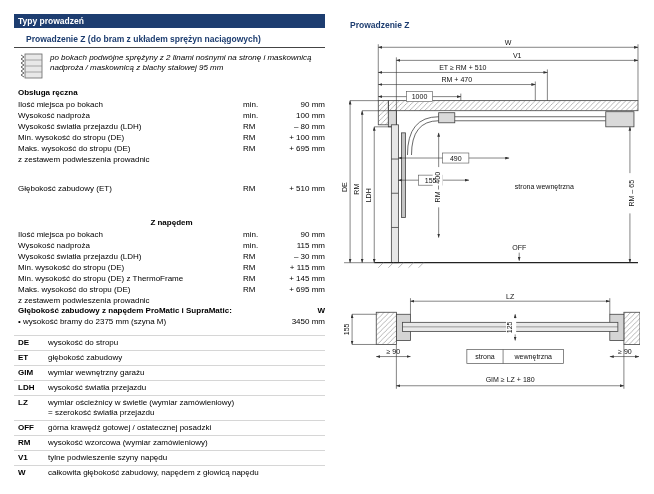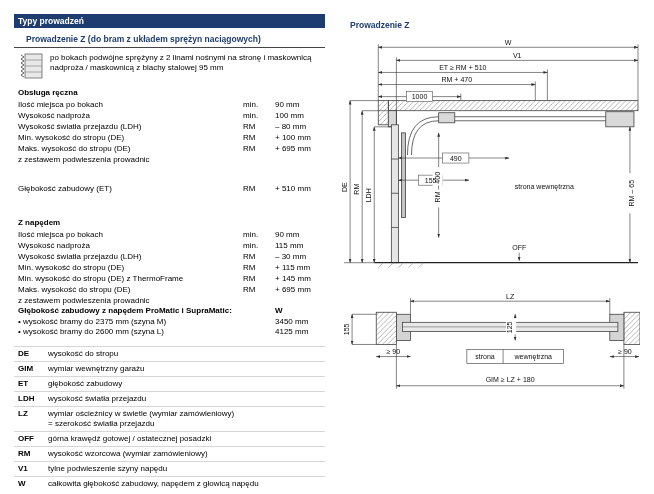--- a/index.html
+++ b/index.html
@@ -18,30 +18,30 @@
     font-size:8.5px; font-weight:bold;
     padding:2px 4px; height:14px; line-height:10px;
   }
   .title {
     color:#1d3d70; font-weight:bold; font-size:8.5px;
     margin:6px 0 3px 12px;
   }
   .rule { border-top:1px solid #444; margin:1px 0 2px 0; }
 
   .intro { display:flex; gap:6px; margin:4px 0 2px 4px; }
-  .intro-text { flex:1; line-height:10px; padding-top:1px; }
+  .intro-text { flex:1; line-height:10px; padding-top:1px;font-style:italic; }
 
   .sec-title { font-weight:bold; margin:8px 0 2px 4px; }
-  .sec-title.gap { margin-top:24px; }
+  .sec-title.gap { margin-top:24px;text-align:center; }
 
   .t-row { display:flex; line-height:11px; padding-left:4px; }
   .t-row.mt { margin-top:18px; }
   .t-label { flex:1; }
   .t-ref { width:32px; }
-  .t-val { width:50px; }
+  .t-val { width:50px; text-align:right; }
   .bold { font-weight:bold; }
 
   .depth { margin-top:0; }
   .depth .t-row { line-height:10.5px; }
 
   .legend { margin-top:8px; }
   .lg-row {
     display:flex; padding:2px 0 2px 4px;
     border-top:1px solid #d6d6d6; line-height:10px;
   }
@@ -154,38 +154,34 @@
 
     <div class="depth">
       <div class="t-row">
         <div class="t-label bold">Głębokość zabudowy z napędem ProMatic i SupraMatic:</div>
         <div class="t-val bold">W</div>
       </div>
       <div class="t-row">
         <div class="t-label">•  wysokość bramy do 2375 mm (szyna M)</div>
         <div class="t-val">3450 mm</div>
       </div>
-      <div class="t-row">
-        <div class="t-label">•  wysokość bramy do 2600 mm (szyna L)</div>
-        <div class="t-val">4125 mm</div>
-      </div>
     </div>
 
     <div class="legend">
       <div class="lg-row">
         <div class="lg-key">DE</div>
         <div class="lg-text">wysokość do stropu</div>
       </div>
       <div class="lg-row">
+        <div class="lg-key">ET</div>
+        <div class="lg-text">głębokość zabudowy</div>
+      </div>
+      <div class="lg-row">
         <div class="lg-key">GIM</div>
         <div class="lg-text">wymiar wewnętrzny garażu</div>
-      </div>
-      <div class="lg-row">
-        <div class="lg-key">ET</div>
-        <div class="lg-text">głębokość zabudowy</div>
       </div>
       <div class="lg-row">
         <div class="lg-key">LDH</div>
         <div class="lg-text">wysokość światła przejazdu</div>
       </div>
       <div class="lg-row">
         <div class="lg-key">LZ</div>
         <div class="lg-text">
           <div>wymiar ościeżnicy w świetle (wymiar zamówieniowy)</div>
           <div>= szerokość światła przejazdu</div>

